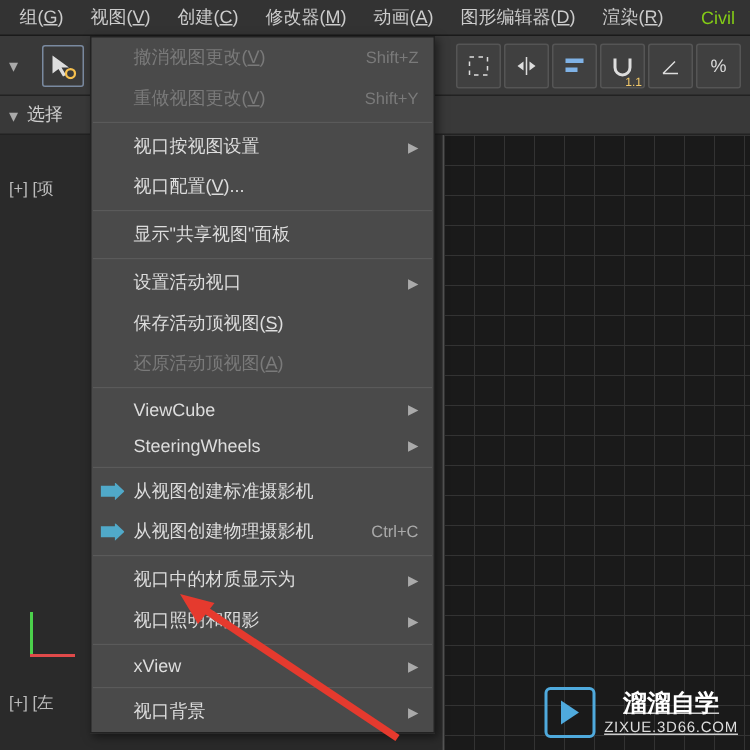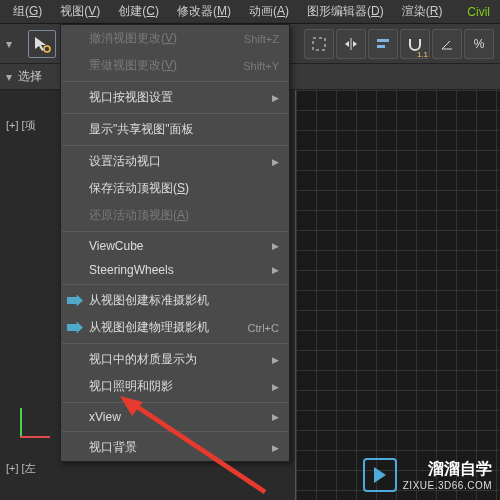--- a/index.html
+++ b/index.html
@@ -179,21 +179,21 @@
       border: 2px solid #4faadd;
       border-radius: 4px;
       display:flex; align-items:center; justify-content:center;
     }
     .wm-play {
       width: 0; height: 0;
       border-left: 12px solid #4faadd;
       border-top: 8px solid transparent;
       border-bottom: 8px solid transparent;
     }
-    .wm-text { text-align: right; }
+    .wm-text { text-align: center; text-decoration: underline; }
     .wm-text .t1 { font-size: 16px; color: #fff; font-weight: bold; }
     .wm-text .t2 { font-size: 10px; color: #ddd; letter-spacing: .5px; }
   </style>
 </head>
 <body>
 
 <div class="menubar">
   <span class="menubar-item"><span>组</span>(<u>G</u>)</span>
   <span class="menubar-item"><span>视图</span>(<u>V</u>)</span>
   <span class="menubar-item"><span>创建</span>(<u>C</u>)</span>
@@ -270,20 +270,23 @@
     </div>
   <div class="menu-item disabled">
       <span><span>重做视图更改</span>(<u>V</u>)</span>
       <span class="shortcut">Shift+Y</span>
     </div>
   <div class="menu-sep"></div>
   <div class="menu-item">
       <span>视口按视图设置</span>
       <span class="arrow">▶</span>
     </div>
+  <div class="menu-item">
+      <span><span>视口配置</span>(<u>V</u>)...</span>
+    </div>
   <div class="menu-sep"></div>
   <div class="menu-item">
       <span>显示"共享视图"面板</span>
     </div>
   <div class="menu-sep"></div>
   <div class="menu-item">
       <span>设置活动视口</span>
       <span class="arrow">▶</span>
     </div>
   <div class="menu-item">

